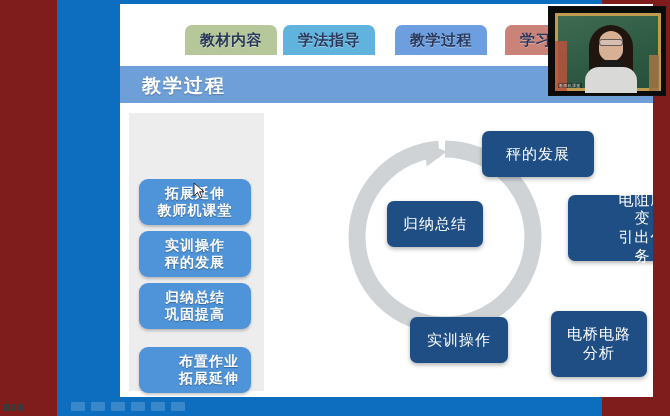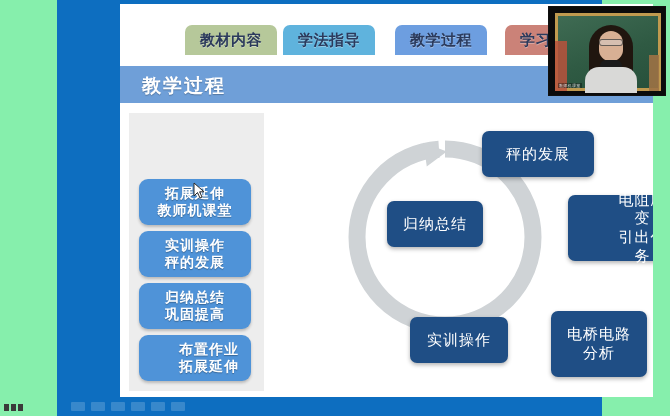--- a/index.html
+++ b/index.html
@@ -5,21 +5,21 @@
   * { box-sizing: border-box; margin: 0; padding: 0; }
   html, body {
     width: 670px; height: 416px;
     background: #000;
     font-family: "Liberation Sans", sans-serif;
     overflow: hidden;
   }
   #screen {
     position: relative;
     width: 670px; height: 416px;
-    background: #86efac;
+    background: #7f1d1d;
   }
 
   
   #window-frame {
     position: absolute;
     left: 57px; top: 0px;
     width: 545px; height: 416px;
     background: #0d6ec0;
   }
 
@@ -106,21 +106,21 @@
     flex-direction: column;
     align-items: center;
     justify-content: center;
     line-height: 1.22;
     text-shadow: 0 1px 1px rgba(0,0,0,.3);
   }
   .step.s0 { top: 14px;  }
   .step.s1 { top: 66px;  }
   .step.s2 { top: 118px; }
   .step.s3 { top: 170px; }
-  .step.s4 { top: 222px; padding-left: 28px; }
+  .step.s4 { top: 234px; padding-left: 28px; }
 
   
   #cycle {
     position: absolute;
     left: 155px; top: 0px;
     width: 378px; height: 294px;
   }
   #cycle-ring {
     position: absolute;
     left: 72px; top: 36px;

